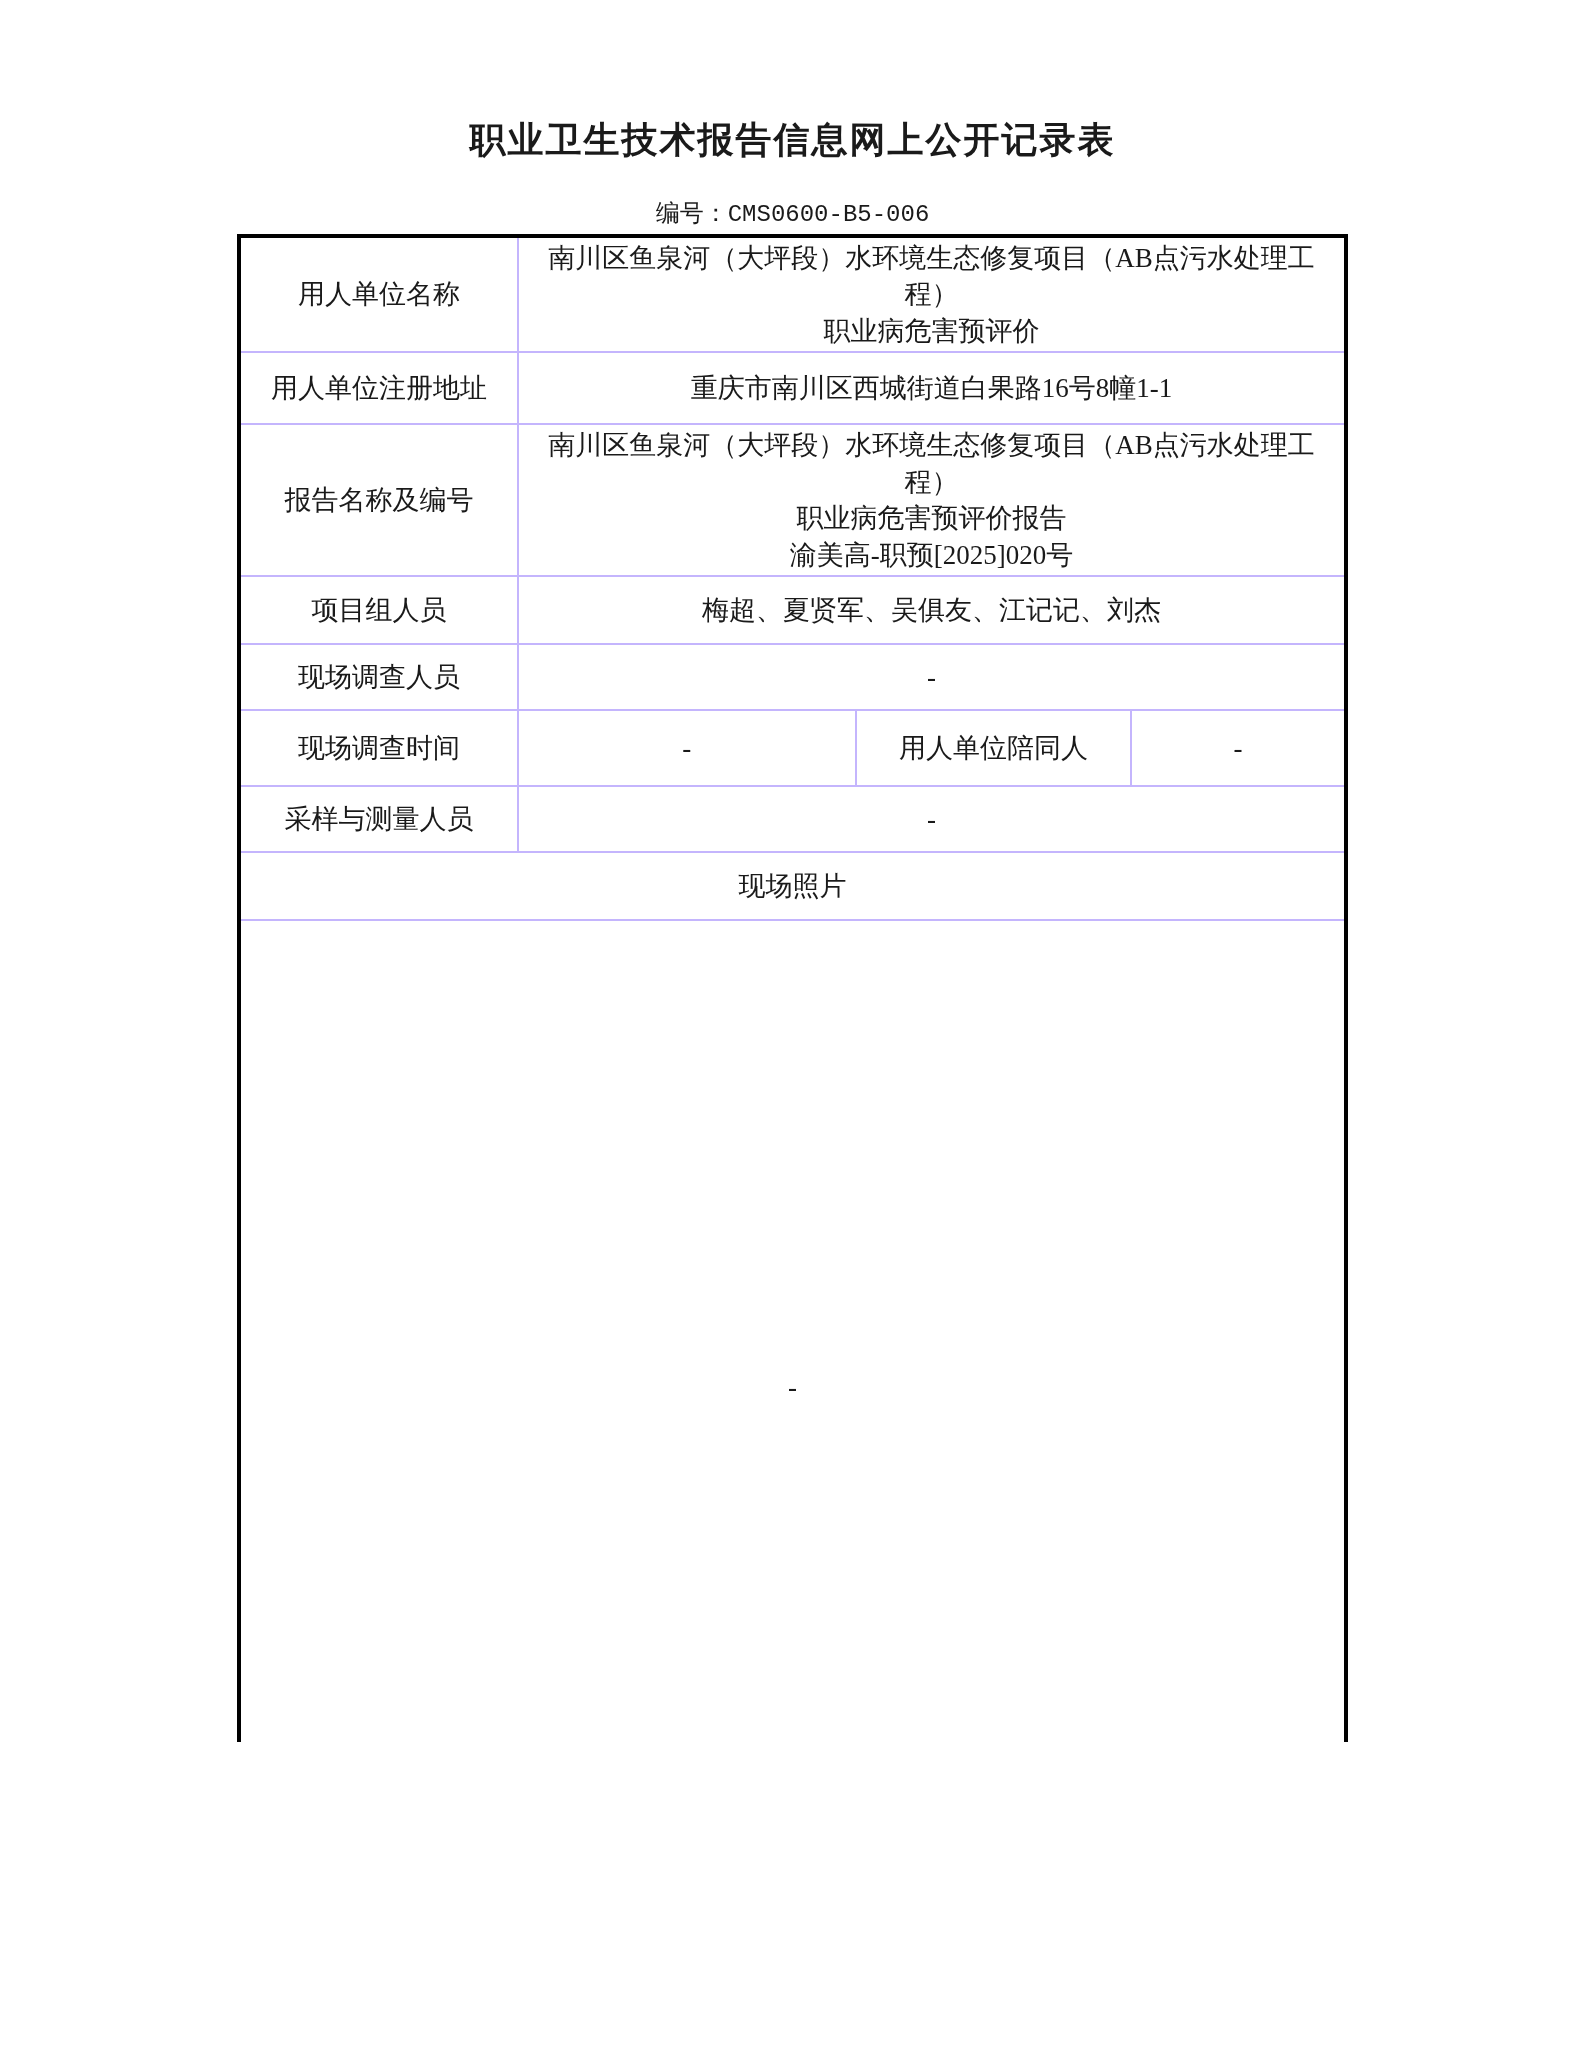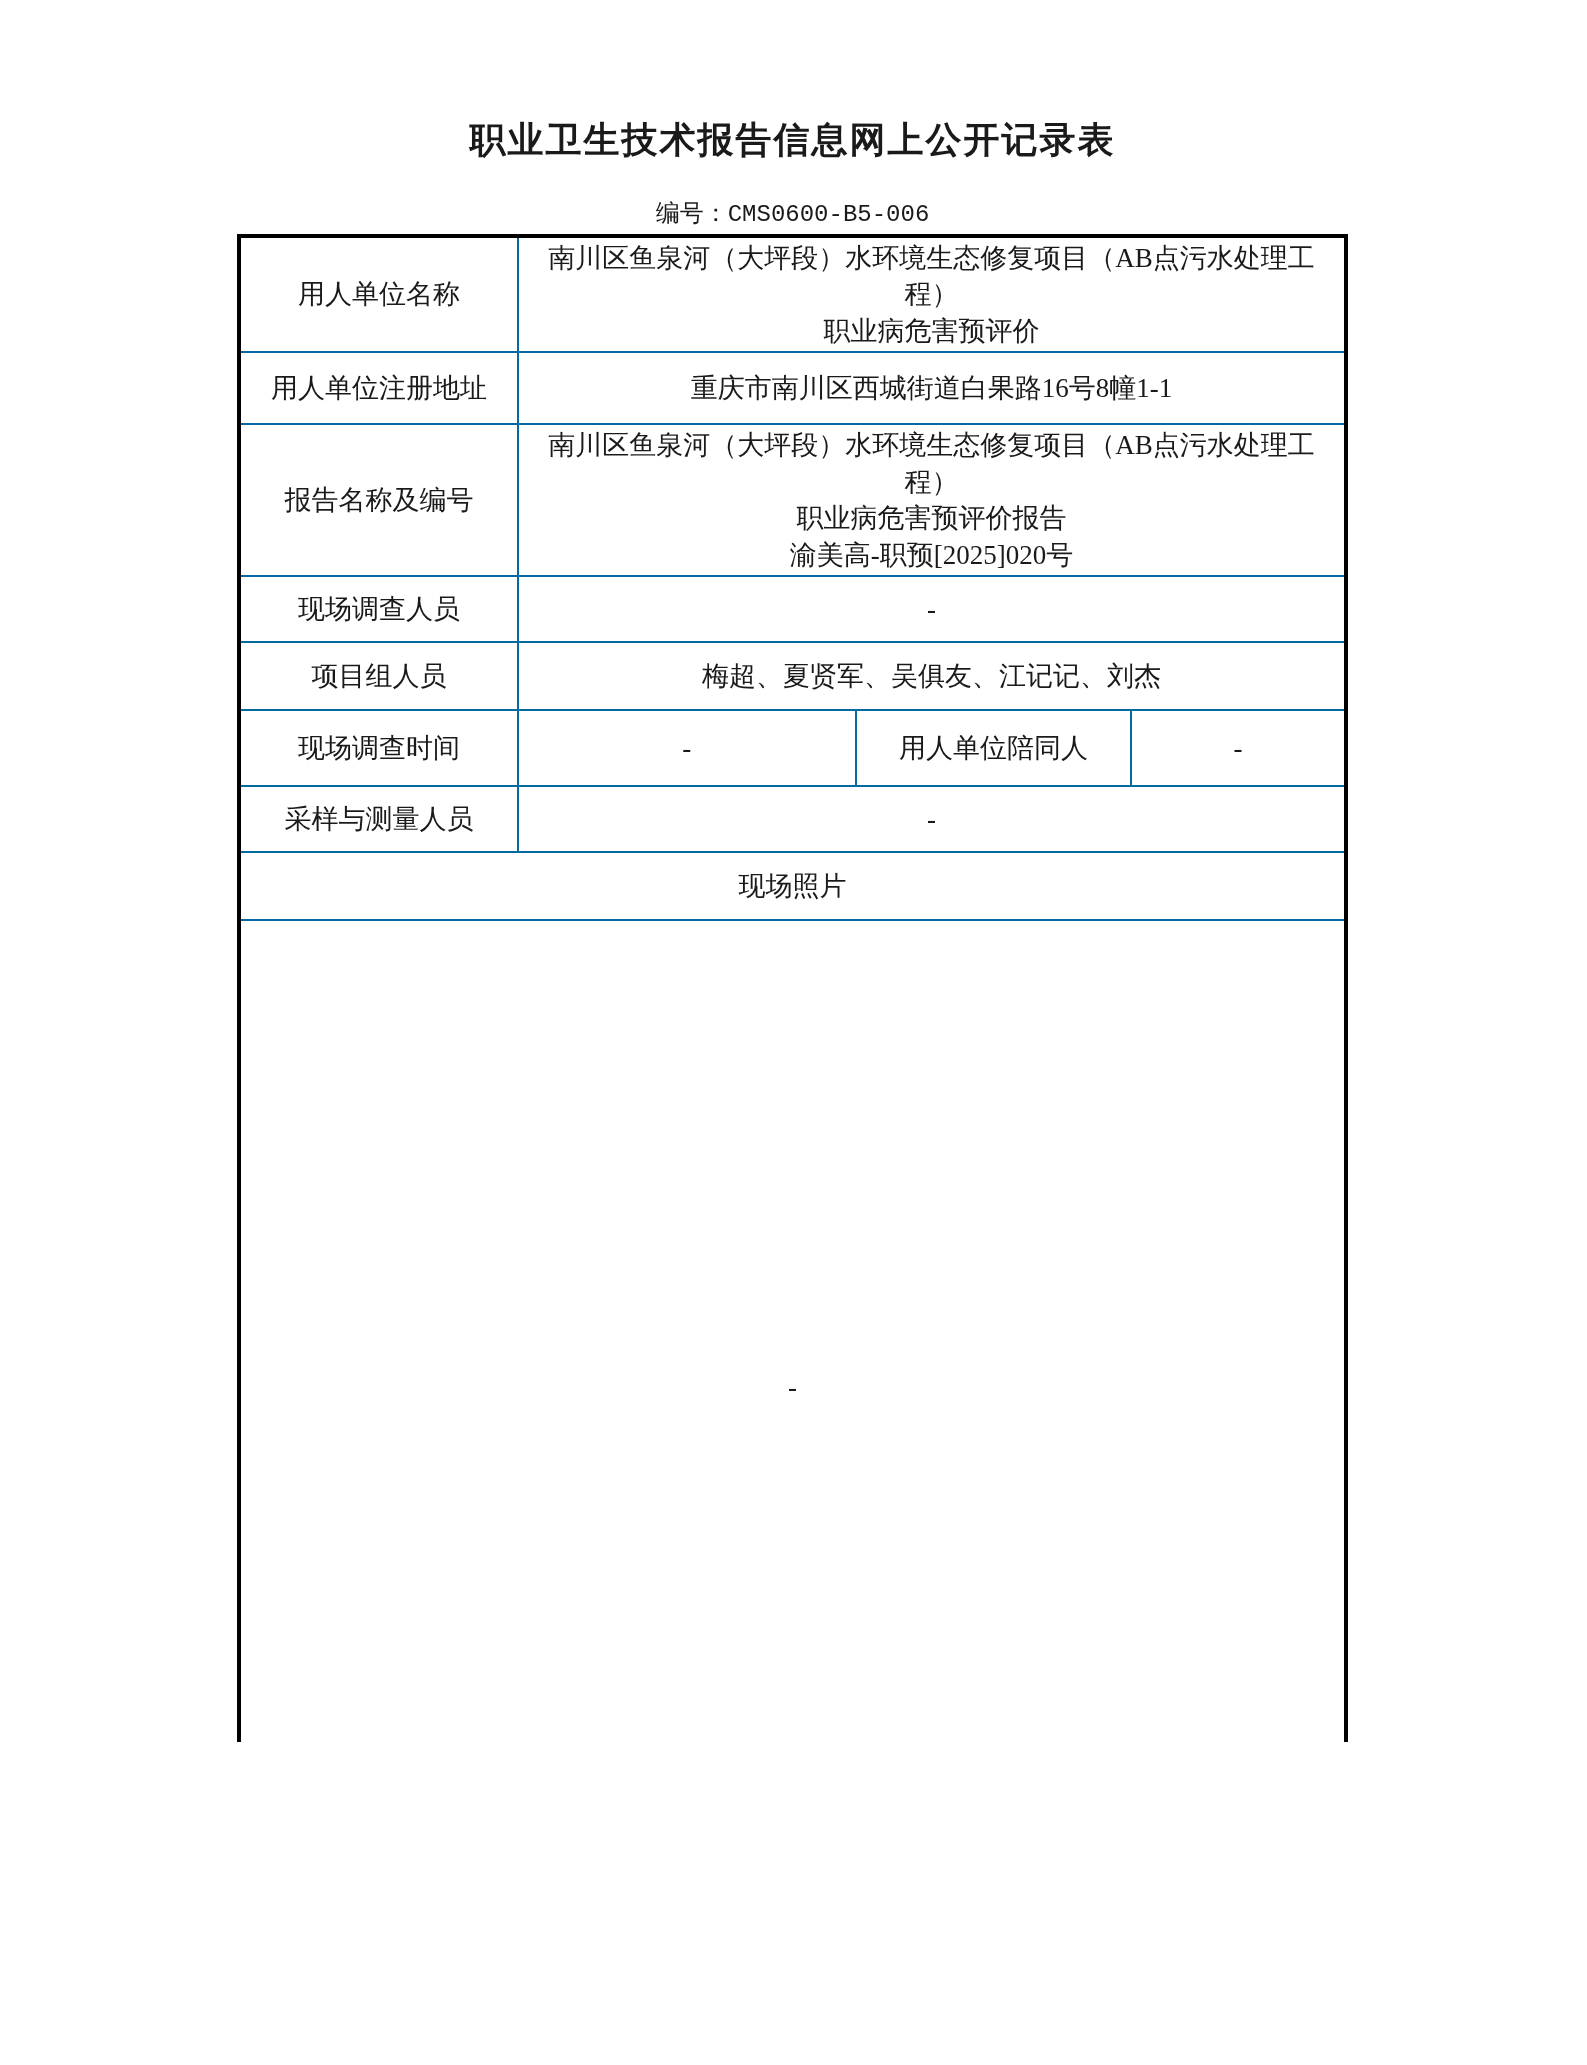--- a/index.html
+++ b/index.html
@@ -41,21 +41,21 @@
   table.record {
     position: absolute;
     left: 237px;
     top: 234px;
     width: 1111px;
     border-collapse: collapse;
     table-layout: fixed;
     border: 4px solid #000000;
   }
   table.record td {
-    border: 2px solid #0369a1;
+    border: 2px solid #c4b5fd;
     text-align: center;
     vertical-align: middle;
     font-size: 27px;
     line-height: 1.35;
     padding: 2px 4px;
     white-space: pre-line;
     color: #1a1a1a;
   }
   td.lbl { font-size: 27px; }
   td.photo-cell { font-size: 26px; }
@@ -87,27 +87,27 @@
       <tr style="height:72px;">
         <td class="lbl">用人单位注册地址</td>
         <td class="val" colspan="3">重庆市南川区西城街道白果路16号8幢1-1</td>
       </tr>
       <tr style="height:106px;">
         <td class="lbl">报告名称及编号</td>
         <td class="val" colspan="3">南川区鱼泉河（大坪段）水环境生态修复项目（AB点污水处理工程）
 职业病危害预评价报告
 渝美高-职预[2025]020号</td>
       </tr>
+      <tr style="height:68px;">
+        <td class="lbl">项目组人员</td>
+        <td class="val" colspan="3">梅超、夏贤军、吴俱友、江记记、刘杰</td>
+      </tr>
       <tr style="height:66px;">
         <td class="lbl">现场调查人员</td>
         <td class="val" colspan="3">-</td>
-      </tr>
-      <tr style="height:68px;">
-        <td class="lbl">项目组人员</td>
-        <td class="val" colspan="3">梅超、夏贤军、吴俱友、江记记、刘杰</td>
       </tr>
       <tr style="height:76px;">
         <td class="lbl">现场调查时间</td>
         <td class="val">-</td>
         <td class="lbl">用人单位陪同人</td>
         <td class="val">-</td>
       </tr>
       <tr style="height:66px;">
         <td class="lbl">采样与测量人员</td>
         <td class="val" colspan="3">-</td>

